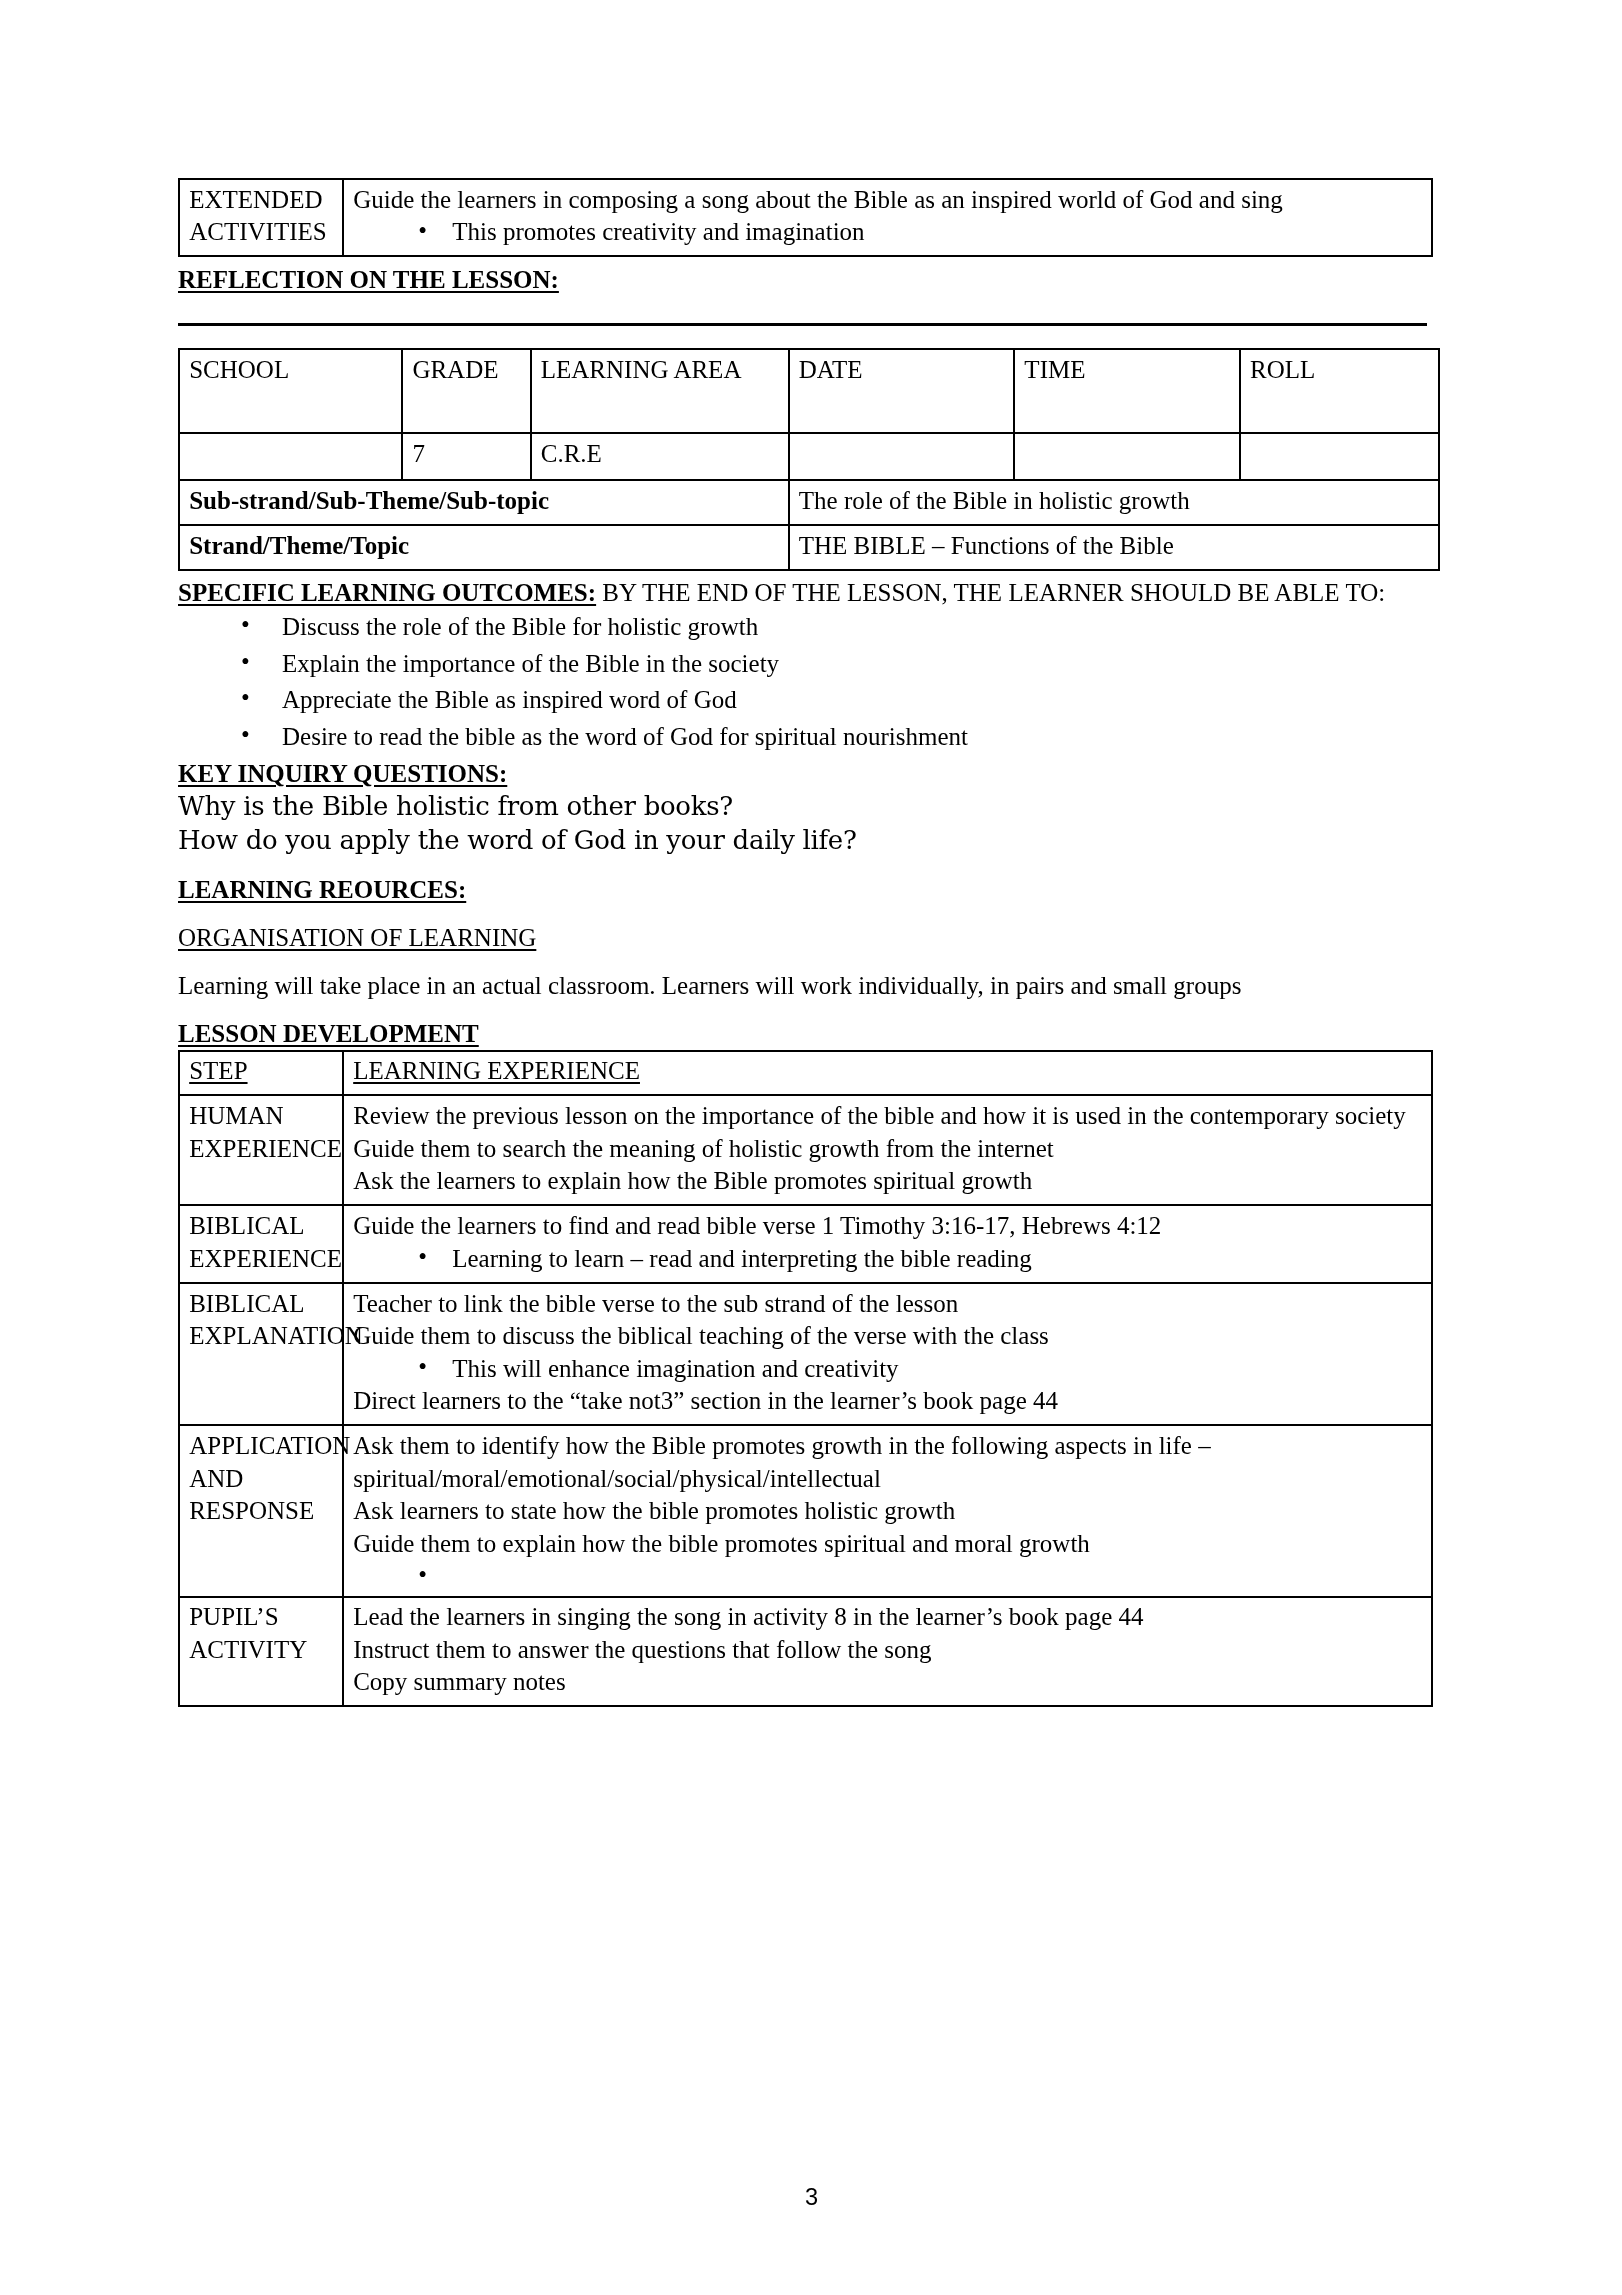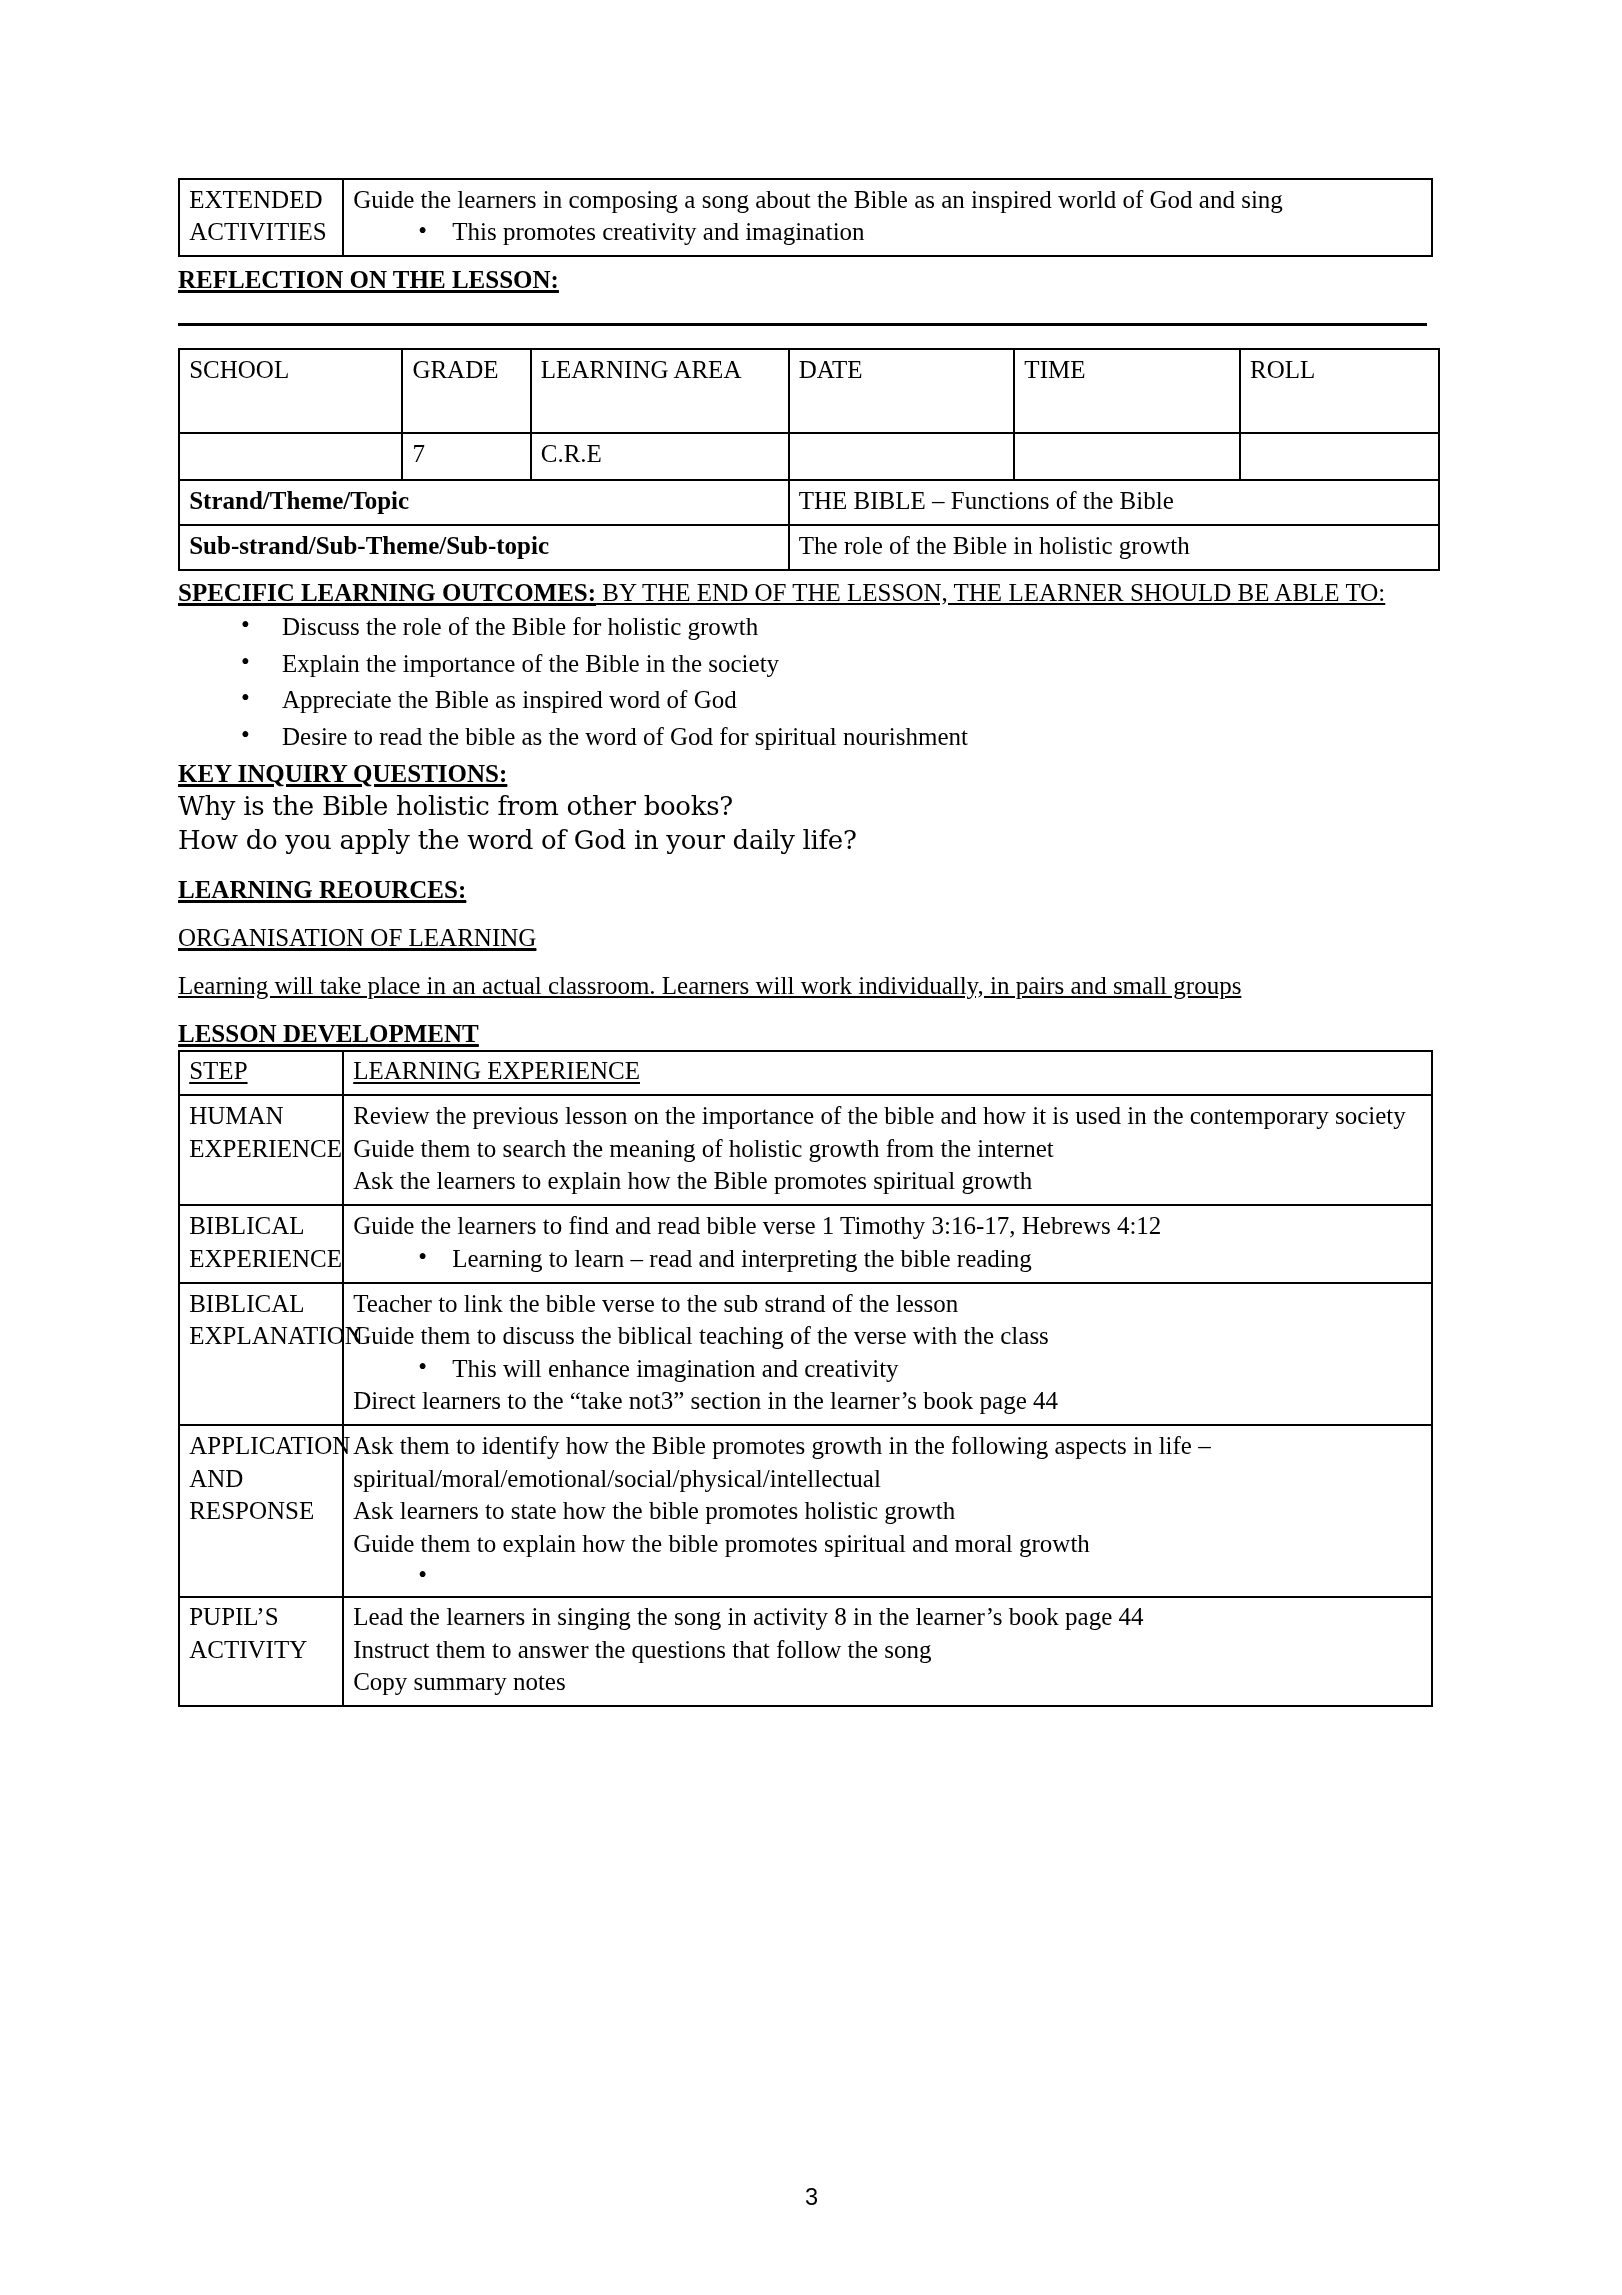--- a/index.html
+++ b/index.html
@@ -71,21 +71,20 @@
     text-underline-offset: 2.6px;
   }
   .head-plain-ul {
     text-decoration: underline;
     text-underline-offset: 2.6px;
   }
   .section-line {
     margin: 15px 0 0 0;
     font-size: 25px;
     line-height: 1.32;
-    text-decoration: underline;
   }
 
   
   .rule {
     border: none;
     border-top: 3.3px solid #000000;
     margin: 27.5px 0 22px 0;
     width: 1249px;
   }
 
@@ -188,26 +187,26 @@
       </tr>
       <tr>
         <td style="height:34px;"></td>
         <td>7</td>
         <td>C.R.E</td>
         <td></td>
         <td></td>
         <td></td>
       </tr>
       <tr>
+        <td colspan="3" style="font-weight:bold;">Sub-strand/Sub-Theme/Sub-topic</td>
+        <td colspan="3">The role of the Bible in holistic growth</td>
+      </tr>
+      <tr>
         <td colspan="3" style="font-weight:bold;">Strand/Theme/Topic</td>
         <td colspan="3">THE BIBLE – Functions of the Bible</td>
-      </tr>
-      <tr>
-        <td colspan="3" style="font-weight:bold;">Sub-strand/Sub-Theme/Sub-topic</td>
-        <td colspan="3">The role of the Bible in holistic growth</td>
       </tr>
     </tbody>
   </table>
 
   <div class="section-line" style="margin-top:5.2px;">
     <span class="head-ul">SPECIFIC LEARNING OUTCOMES:</span><span> BY THE END OF THE LESSON, THE LEARNER SHOULD BE ABLE TO:</span>
   </div>
   <ul class="body-bul">
     <li>Discuss the role of the Bible for holistic growth</li>
     <li>Explain the importance of the Bible in the society</li>

